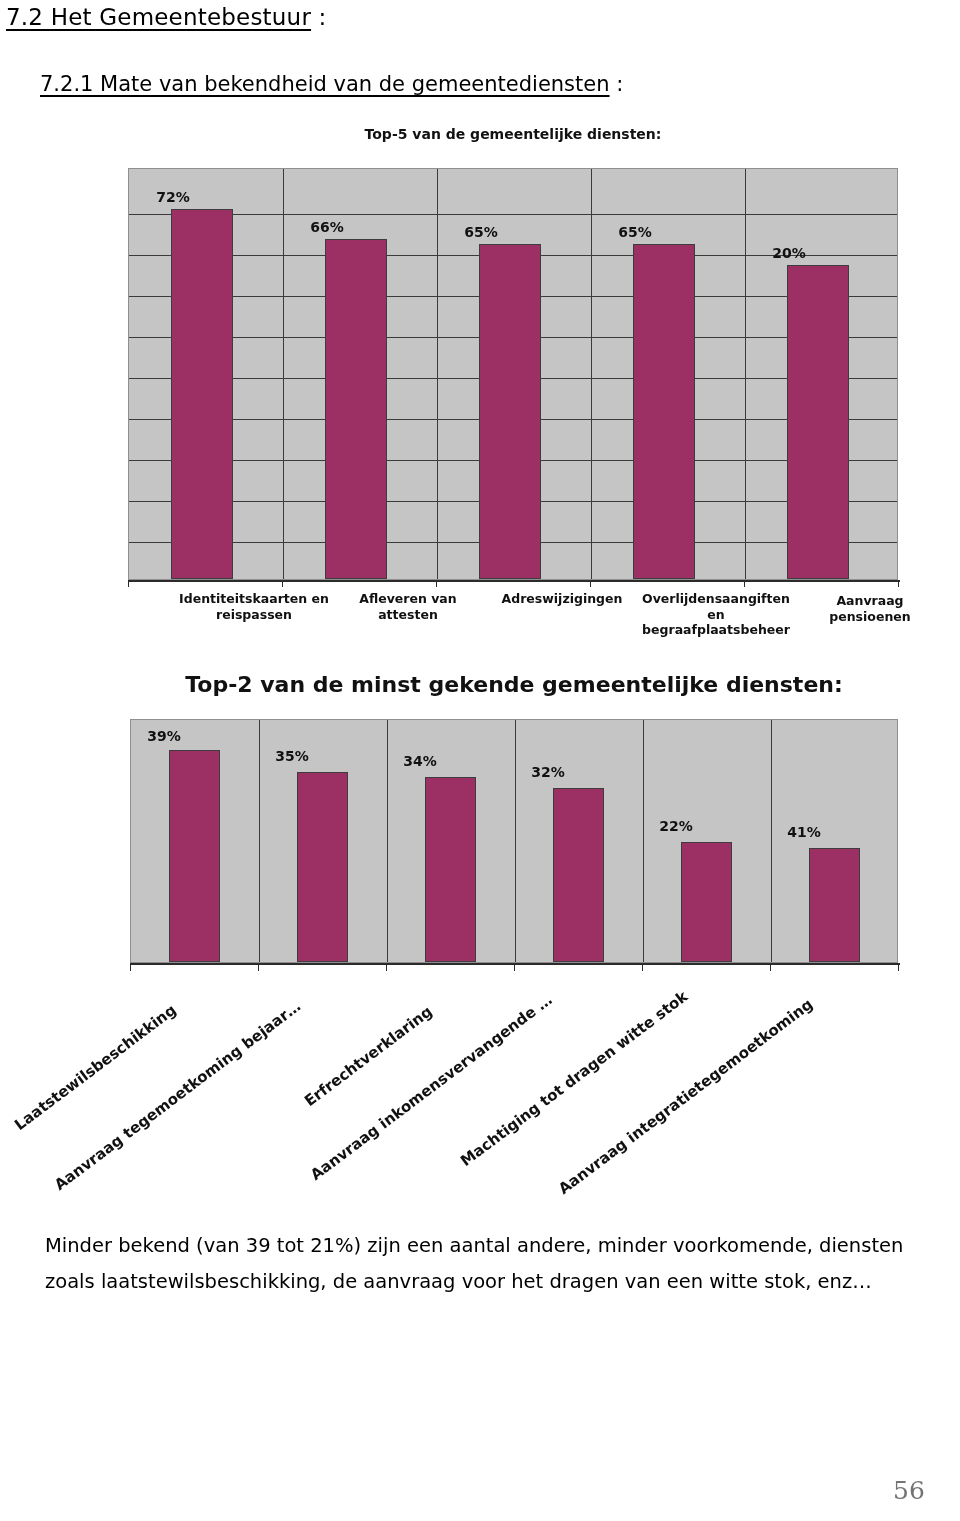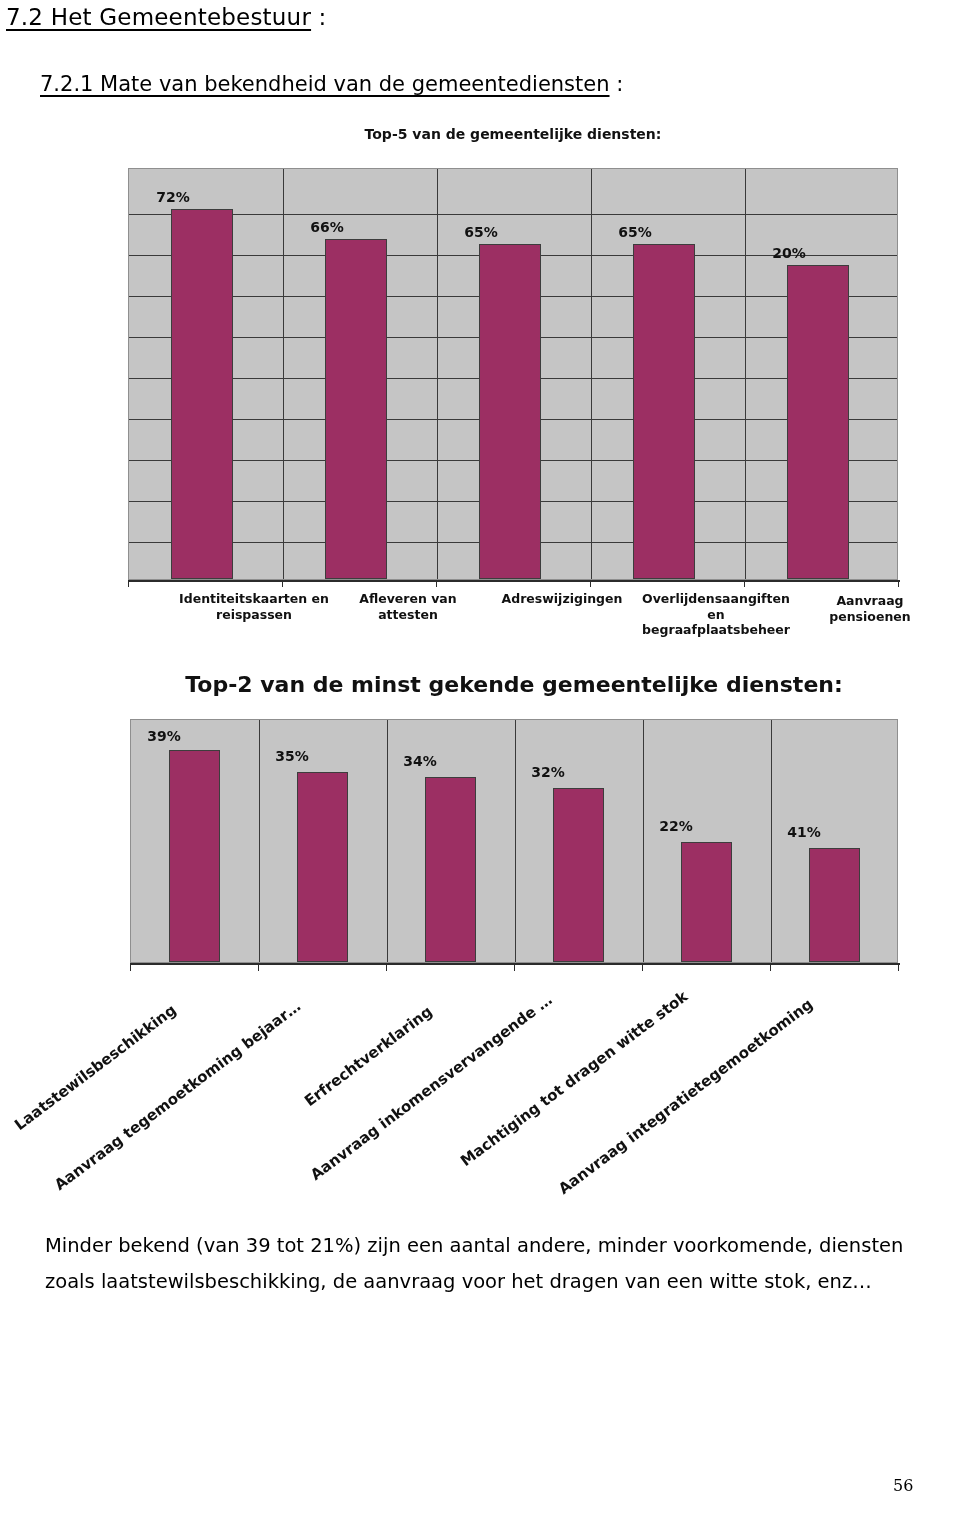--- a/index.html
+++ b/index.html
@@ -133,22 +133,22 @@
     color: #000;
   }
   .body-copy p { margin: 0 0 0 0; }
   .body-copy p + p { margin-top: 0; }
 
   .page-number {
     position: absolute;
     left: 893px;
     top: 1476px;
     font-family: "DejaVu Serif", serif;
-    font-size: 16px;
-    color: #000000;
+    font-size: 25px;
+    color: #737373;
   }
 </style>
 </head>
 <body>
 
 <div class="heading-1">
   <span class="u">7.2 Het Gemeentebestuur</span><span> :</span>
 </div>
 
 <div class="heading-2">

